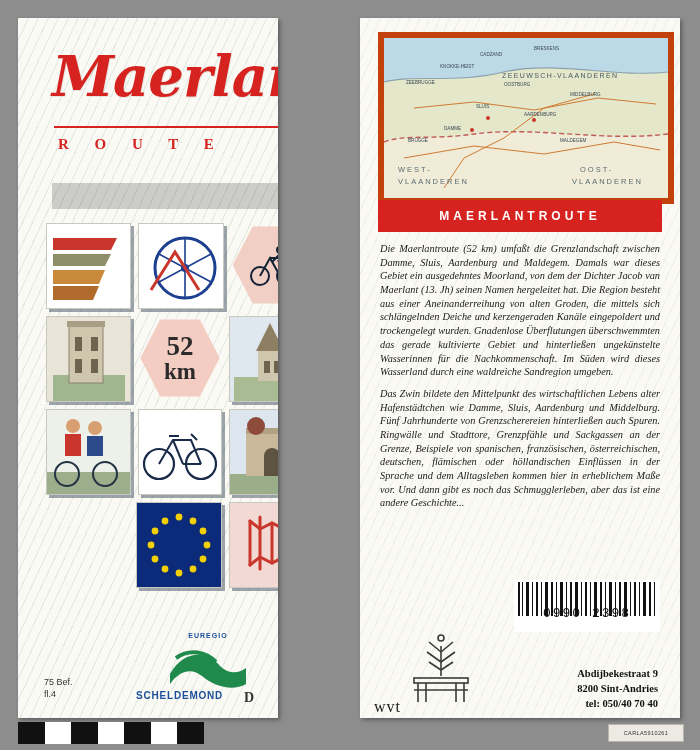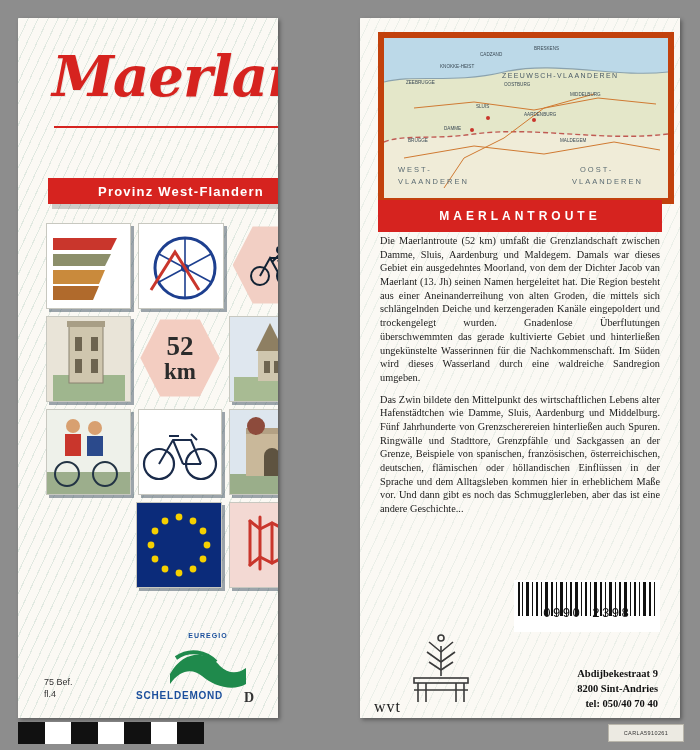--- a/index.html
+++ b/index.html
@@ -127,21 +127,21 @@
     position:absolute;left:18px;top:182px;width:284px;height:32px;
     background:#d6231f;color:#fff;font-size:12px;font-weight:bold;
     letter-spacing:4px;display:flex;align-items:center;justify-content:center;
   }
   .body-text{
     position:absolute;left:20px;top:216px;width:280px;
     font-family:"Liberation Serif", serif;
     font-size:10.3px;line-height:1.33;color:#1a1a1a;
     text-align:justify;
   }
-  .body-text p{margin:0 0 8px 0;text-indent:0;}
+  .body-text p{margin:8px 0 8px 0;text-indent:0;font-style:italic;}
   .vzm{
     position:absolute;right:22px;top:530px;width:160px;text-align:right;
     font-size:10.5px;font-weight:bold;color:#111;line-height:1.35;
     font-family:"Liberation Mono", monospace;
   }
   .barcode{
     position:absolute;right:20px;top:562px;width:146px;height:52px;background:#fff;
   }
   .barcode-num{
     position:absolute;right:20px;top:588px;width:146px;text-align:center;
@@ -174,23 +174,23 @@
 </style>
 </head>
 <body>
 
 <div class="scan">
 
   <div class="panel panel-left">
 
     <div class="cover-title">Maerlant</div>
     <div class="rule-top"></div>
+    <div class="cover-sub">R O U T E</div>
 
     <div class="banner-shadow"></div>
-    <div class="banner">Provinz West-Flandern</div>
 
     <div class="grid">
 
       <div class="gr">
         <div class="cell">
           <svg width="84" height="84" viewBox="0 0 84 84">
             <rect x="0" y="0" width="84" height="84" fill="#ffffff"></rect>
             <path d="M6 14 H70 L64 26 H6 Z" fill="#c9362c"></path>
             <path d="M6 30 H64 L58 42 H6 Z" fill="#8c8f6a"></path>
             <path d="M6 46 H58 L52 60 H6 Z" fill="#c98a3c"></path>

